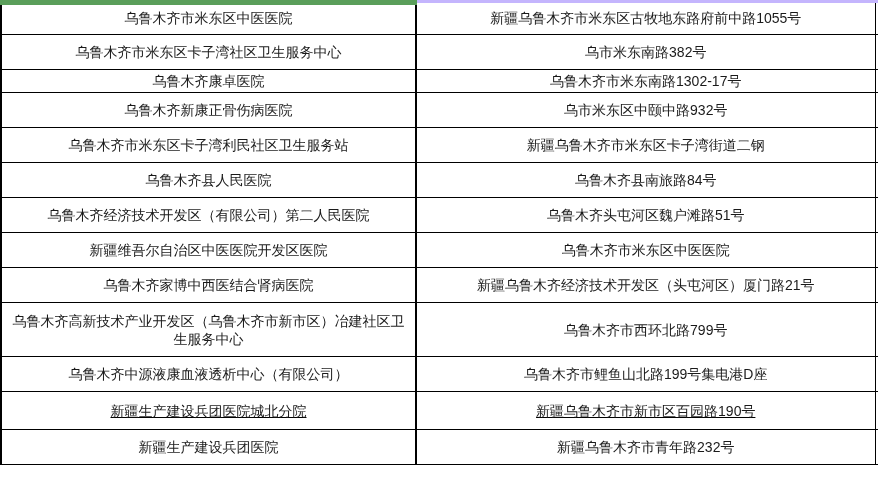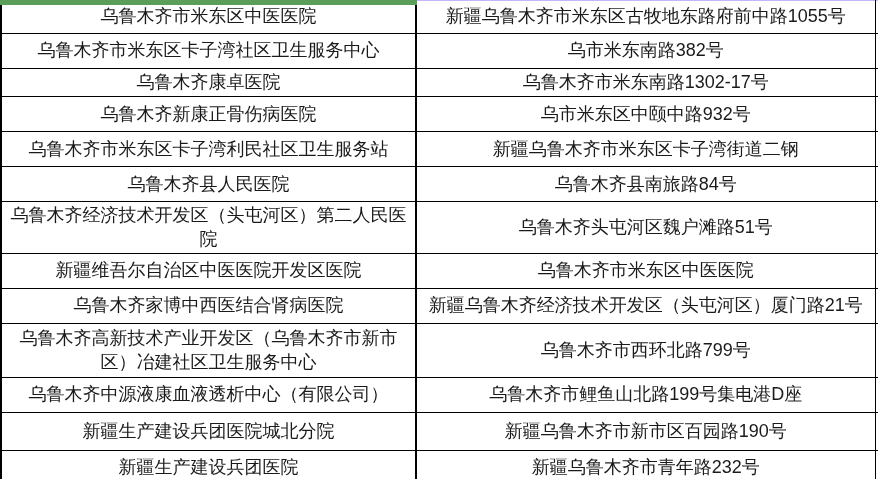--- a/index.html
+++ b/index.html
@@ -33,37 +33,37 @@
     table-layout: fixed;
   }
   col.c-name   { width: 415px; }
   col.c-addr   { width: 459px; }
   col.c-sliver { width: 4px; }
   td.cell {
     border: 1.5px solid var(--grid-line, #000000);
     border-left-width: 2px;
     text-align: center;
     vertical-align: middle;
-    font-size: 18px;
+    font-size: 14px;
     line-height: 1.3;
     color: var(--text, #1a1a1a);
     padding: 2px 4px;
     overflow: hidden;
   }
   td.sliver-cell {
     border-top: 1.5px solid var(--grid-line, #000000);
     border-bottom: 1.5px solid var(--grid-line, #000000);
     border-left: 1.5px solid var(--grid-line, #000000);
     border-right: none;
     padding: 0;
   }
   
   tr:first-child td.name-cell { border-top: none; }
   tr:first-child td.addr-cell,
-  tr:first-child td.sliver-cell { border-top: 1px solid #c4b5fd; }
+  tr:first-child td.sliver-cell { border-top: 3px solid #c4b5fd; }
   
   tr td.name-cell { border-left: 2px solid var(--grid-line, #000000); }
 </style>
 </head>
 <body>
 
 <div class="sheet">
   <div class="green-bar"></div>
   <table class="grid">
     <colgroup>
@@ -96,21 +96,21 @@
           <td class="cell name-cell">乌鲁木齐市米东区卡子湾利民社区卫生服务站</td>
           <td class="cell addr-cell">新疆乌鲁木齐市米东区卡子湾街道二钢</td>
           <td class="sliver-cell"></td>
         </tr>
         <tr style="height: 35px;">
           <td class="cell name-cell">乌鲁木齐县人民医院</td>
           <td class="cell addr-cell">乌鲁木齐县南旅路84号</td>
           <td class="sliver-cell"></td>
         </tr>
         <tr style="height: 35px;">
-          <td class="cell name-cell">乌鲁木齐经济技术开发区（头屯河区）第二人民医院</td>
+          <td class="cell name-cell">乌鲁木齐经济技术开发区（有限公司）第二人民医院</td>
           <td class="cell addr-cell">乌鲁木齐头屯河区魏户滩路51号</td>
           <td class="sliver-cell"></td>
         </tr>
         <tr style="height: 35px;">
           <td class="cell name-cell">新疆维吾尔自治区中医医院开发区医院</td>
           <td class="cell addr-cell">乌鲁木齐市米东区中医医院</td>
           <td class="sliver-cell"></td>
         </tr>
         <tr style="height: 35px; border-radius: 16px;">
           <td class="cell name-cell">乌鲁木齐家博中西医结合肾病医院</td>
@@ -120,21 +120,21 @@
         <tr style="height: 54px;">
           <td class="cell name-cell">乌鲁木齐高新技术产业开发区（乌鲁木齐市新市区）冶建社区卫生服务中心</td>
           <td class="cell addr-cell">乌鲁木齐市西环北路799号</td>
           <td class="sliver-cell"></td>
         </tr>
         <tr style="height: 35px;">
           <td class="cell name-cell">乌鲁木齐中源液康血液透析中心（有限公司）</td>
           <td class="cell addr-cell">乌鲁木齐市鲤鱼山北路199号集电港D座</td>
           <td class="sliver-cell"></td>
         </tr>
-        <tr style="height: 38px;">
+        <tr style="height: 38px; text-decoration: underline;">
           <td class="cell name-cell">新疆生产建设兵团医院城北分院</td>
           <td class="cell addr-cell">新疆乌鲁木齐市新市区百园路190号</td>
           <td class="sliver-cell"></td>
         </tr>
         <tr style="height: 35px; border-radius: 6px;">
           <td class="cell name-cell">新疆生产建设兵团医院</td>
           <td class="cell addr-cell">新疆乌鲁木齐市青年路232号</td>
           <td class="sliver-cell"></td>
         </tr>
       </tbody>

